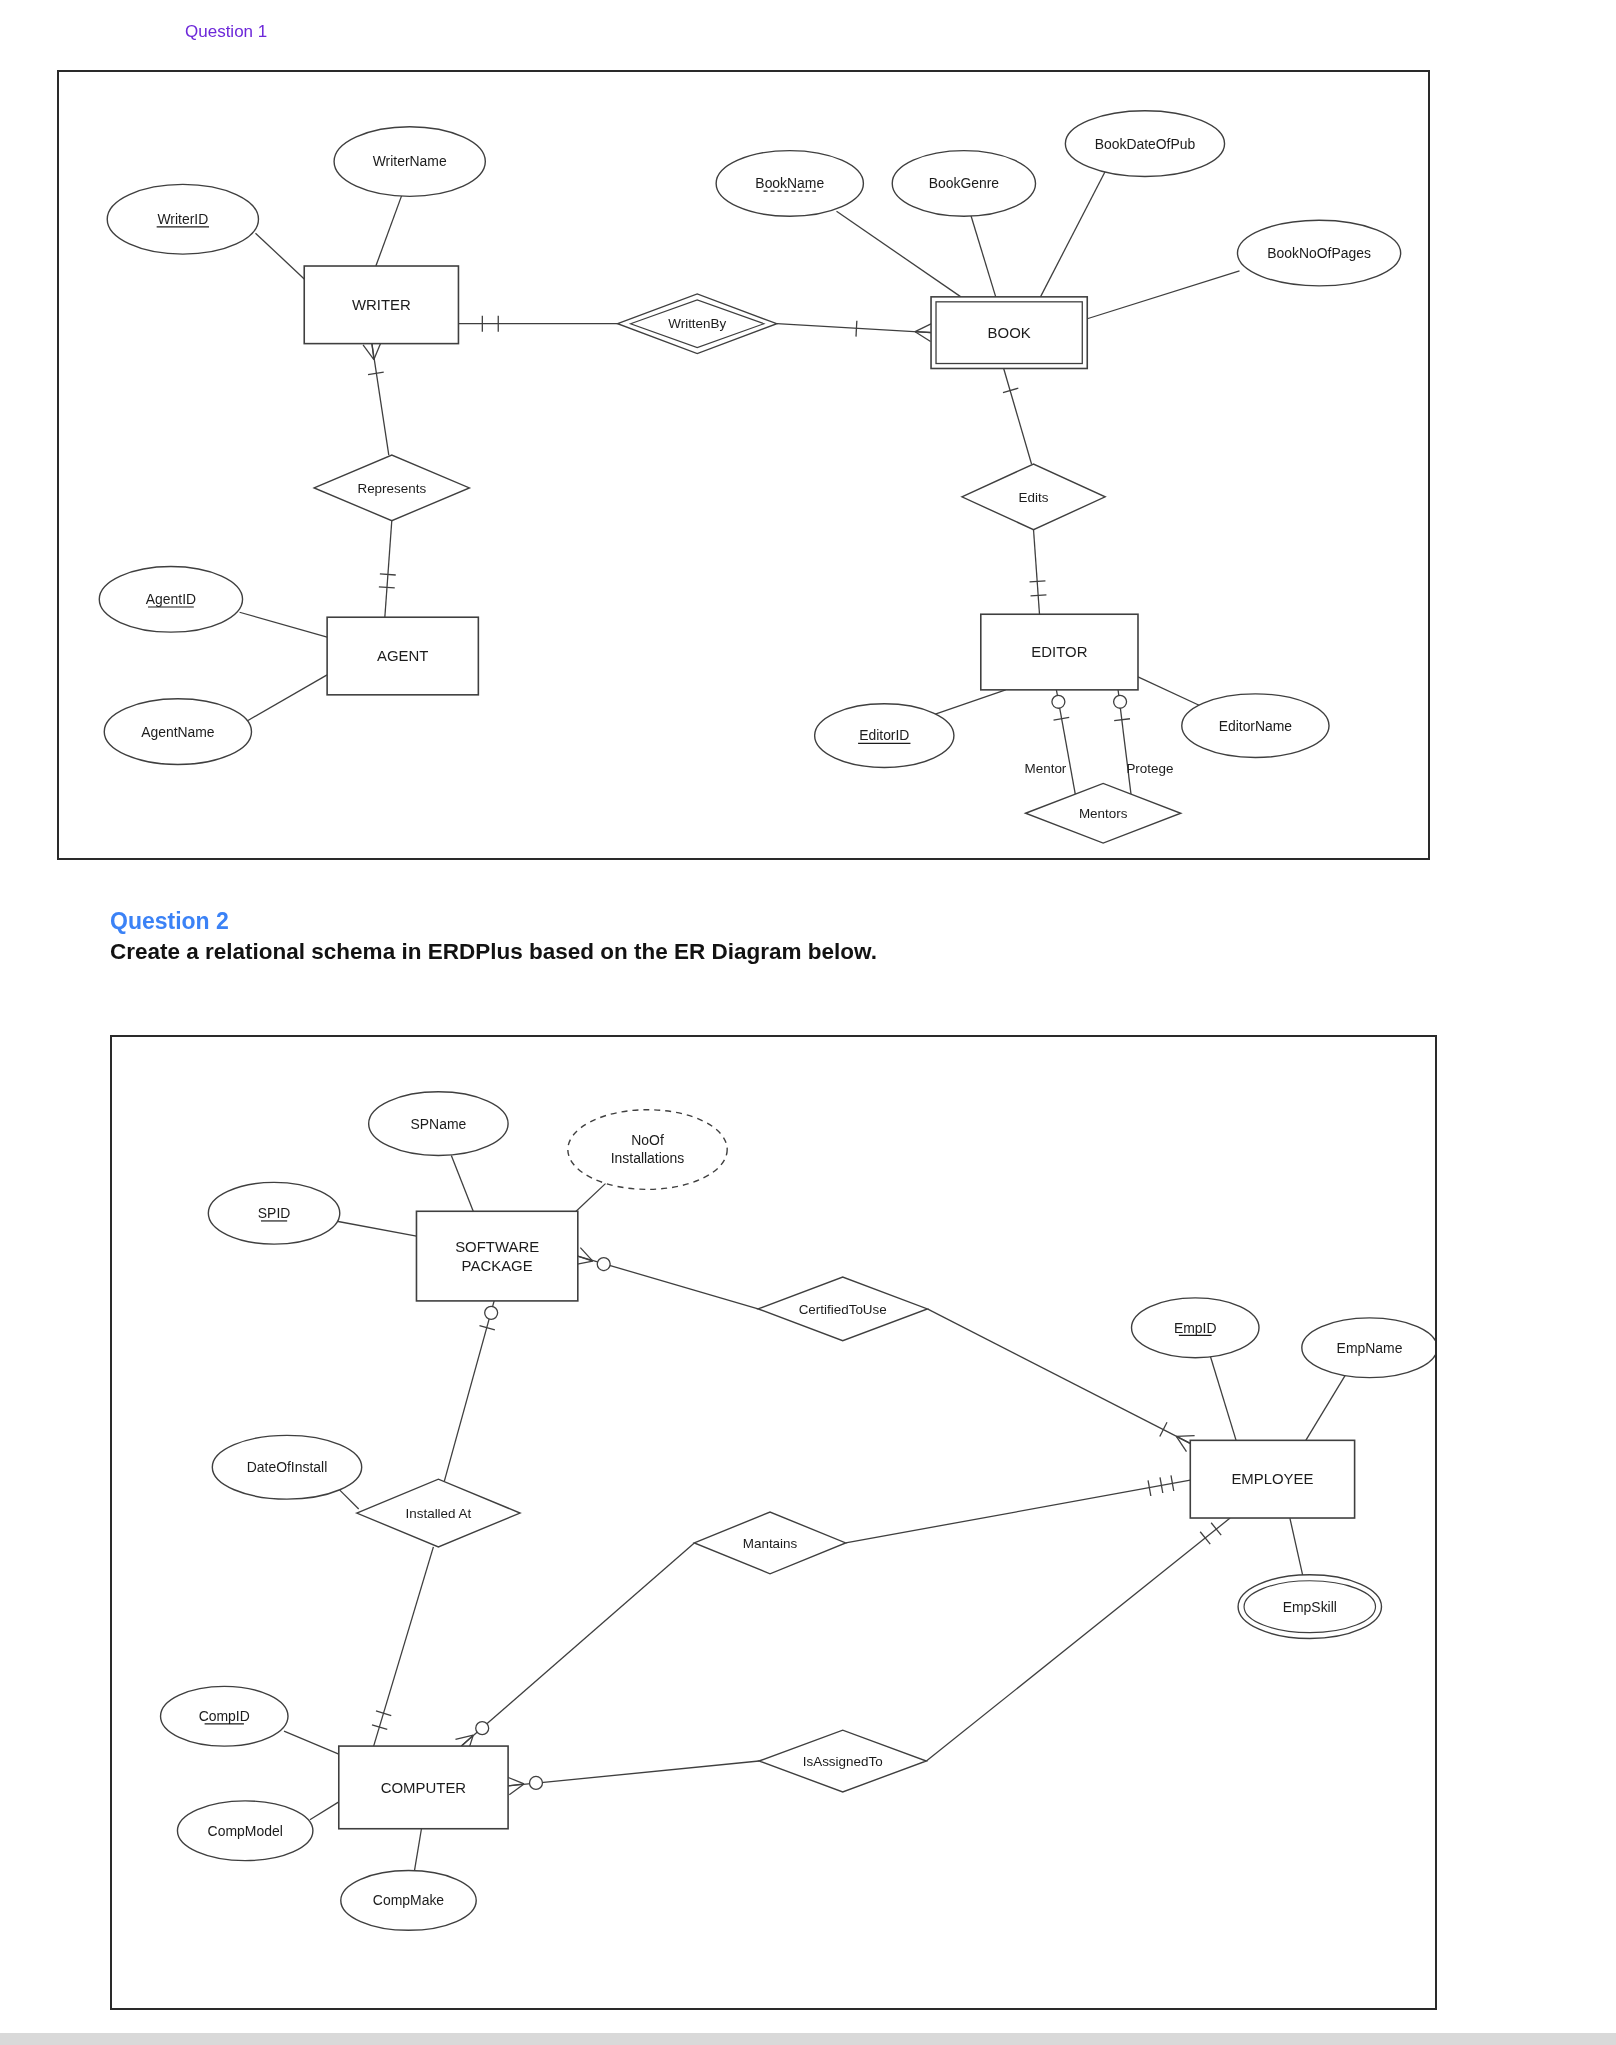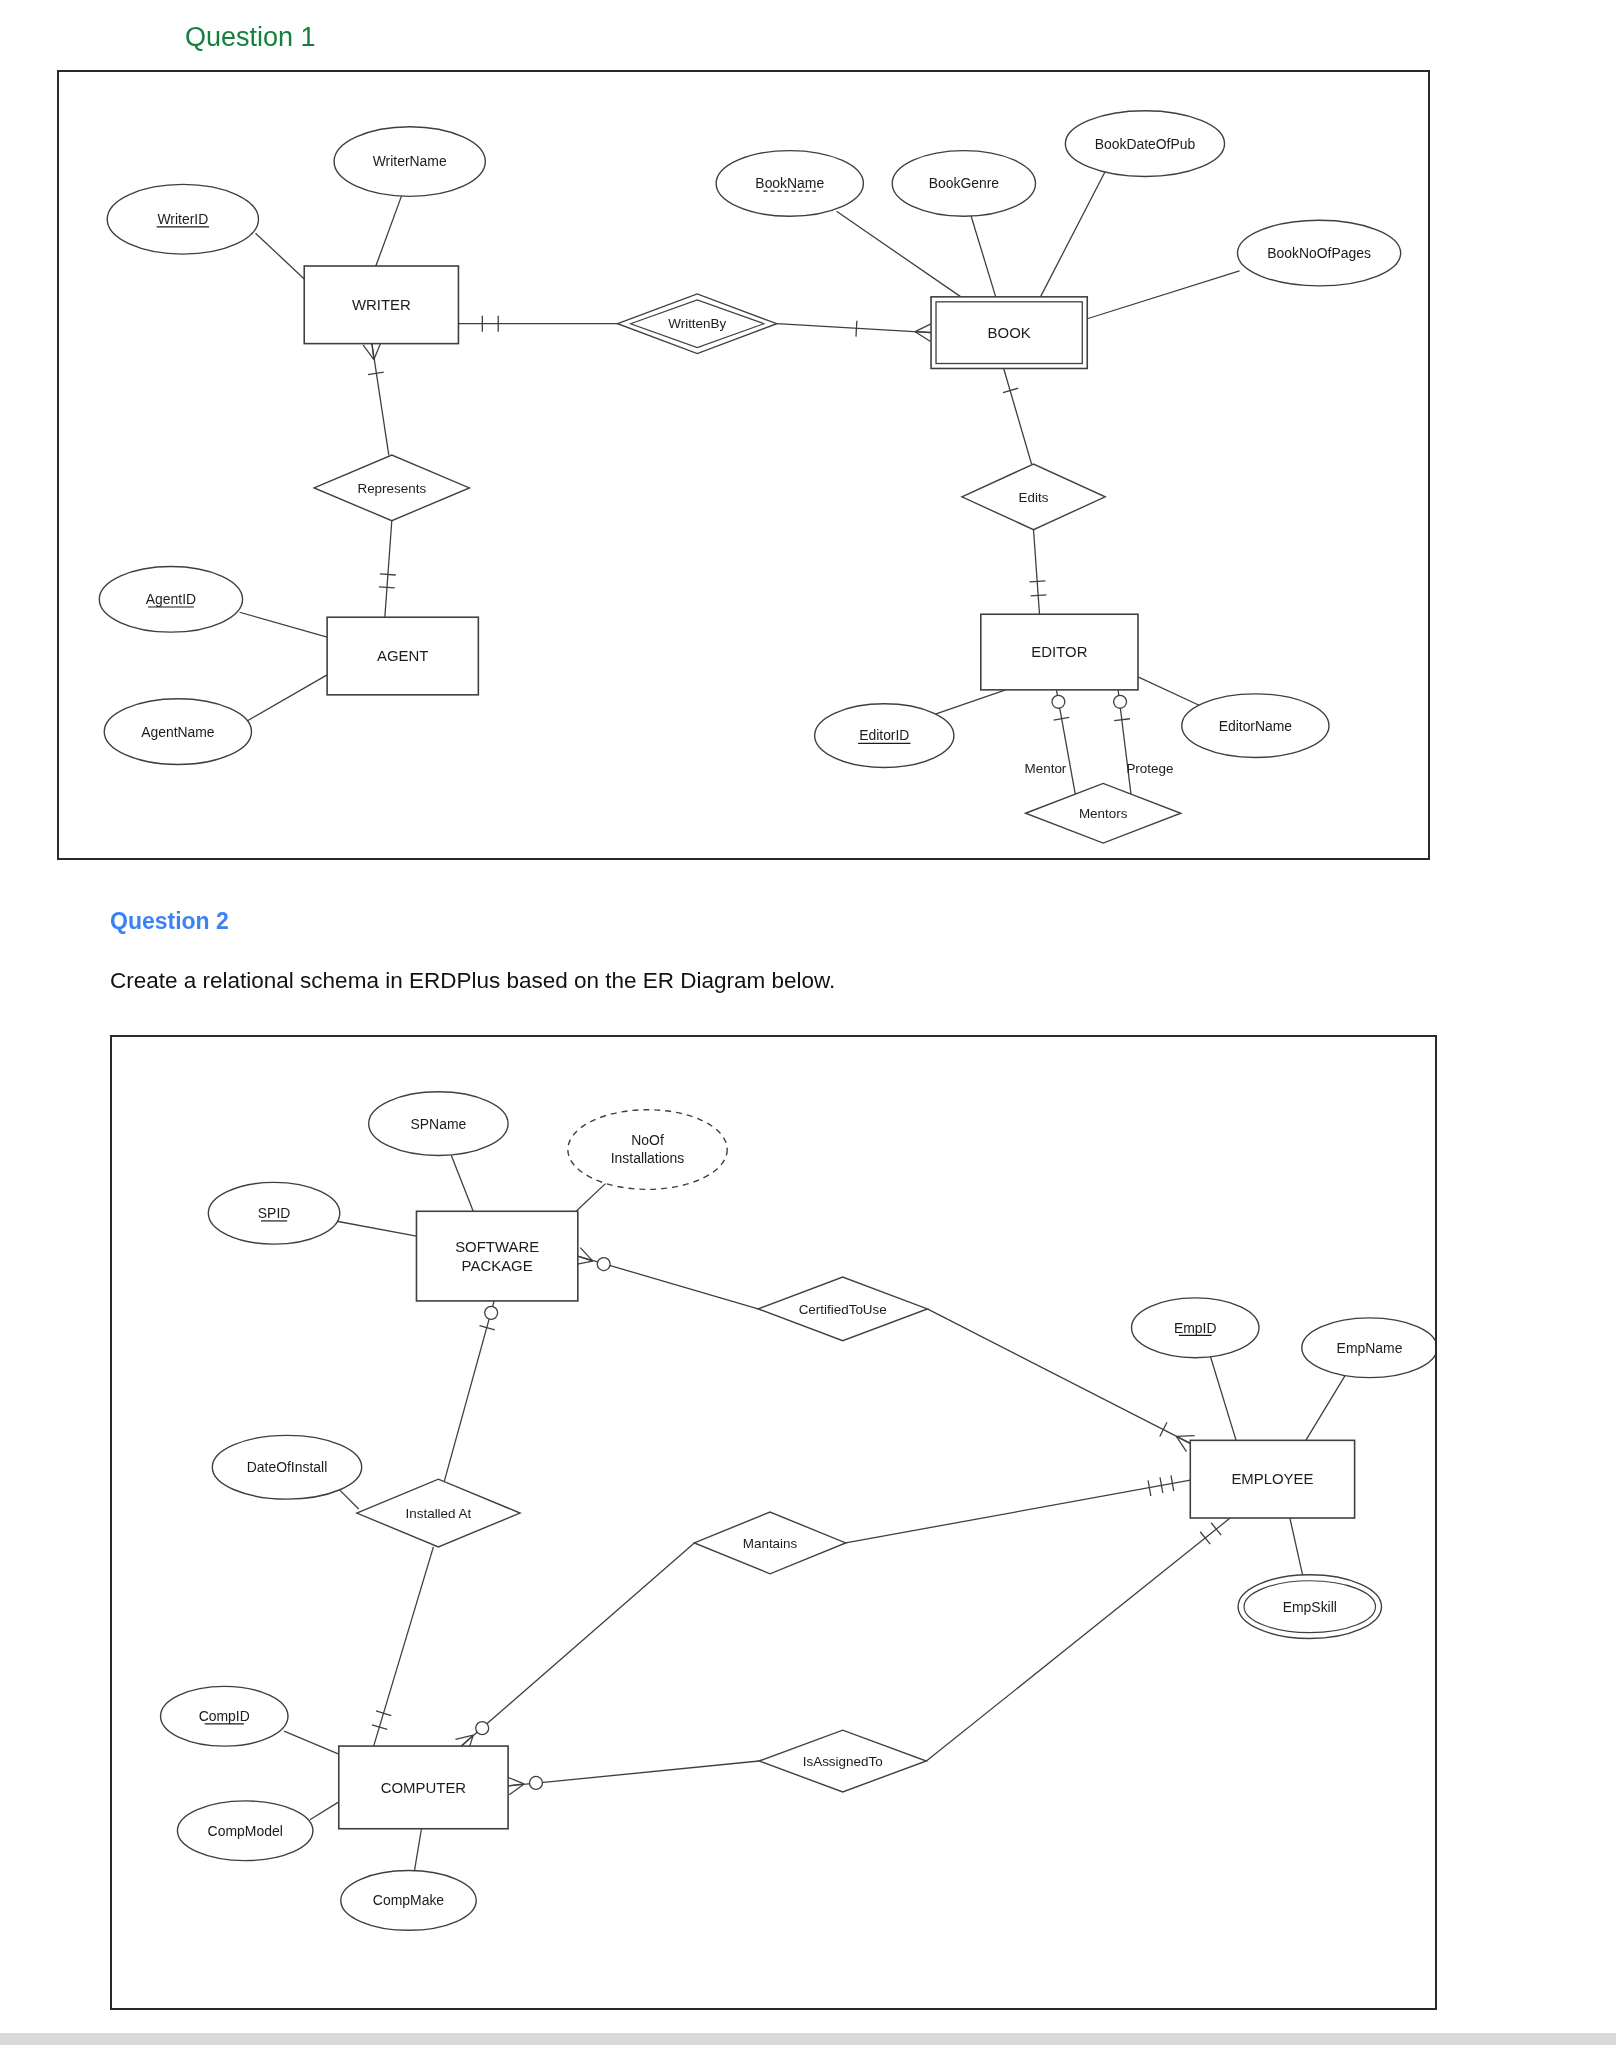--- a/index.html
+++ b/index.html
@@ -1,20 +1,20 @@
 <!DOCTYPE html>
 <html><head>
 <meta charset="utf-8">
 <style>
   html,body{margin:0;padding:0;background:#ffffff;}
   .page{position:relative;width:1616px;height:2045px;background:#ffffff;
         font-family:"Liberation Sans",sans-serif;color:#1c1c1c;overflow:hidden;}
-  .q1-heading{position:absolute;left:185px;top:22px;font-size:27px;font-weight:400;color:#15803d;}
+  .q1-heading{position:absolute;left:185px;top:22px;font-size:17px;font-weight:400;color:#6d28d9;}
   .q2-heading{position:absolute;left:110px;top:908px;font-size:23px;font-weight:700;color:#3b82f6;}
-  .q2-instruction{position:absolute;left:110px;top:968px;font-size:22.5px;font-weight:400;color:#121212;}
+  .q2-instruction{position:absolute;left:110px;top:939px;font-size:22.5px;font-weight:700;color:#121212;}
   .box{position:absolute;border:2px solid #2a2a2a;background:#ffffff;box-sizing:border-box;}
   .box1{left:57px;top:70px;width:1373px;height:790px;}
   .box2{left:110px;top:1035px;width:1327px;height:975px;}
   .box svg{width:100%;height:100%;display:block;}
   svg text{font-family:"Liberation Sans",sans-serif;}
   .bottom-strip{position:absolute;left:0;top:2033px;width:1616px;height:12px;background:#d9d9d9;}
 </style>
 </head>
 <body>
 

